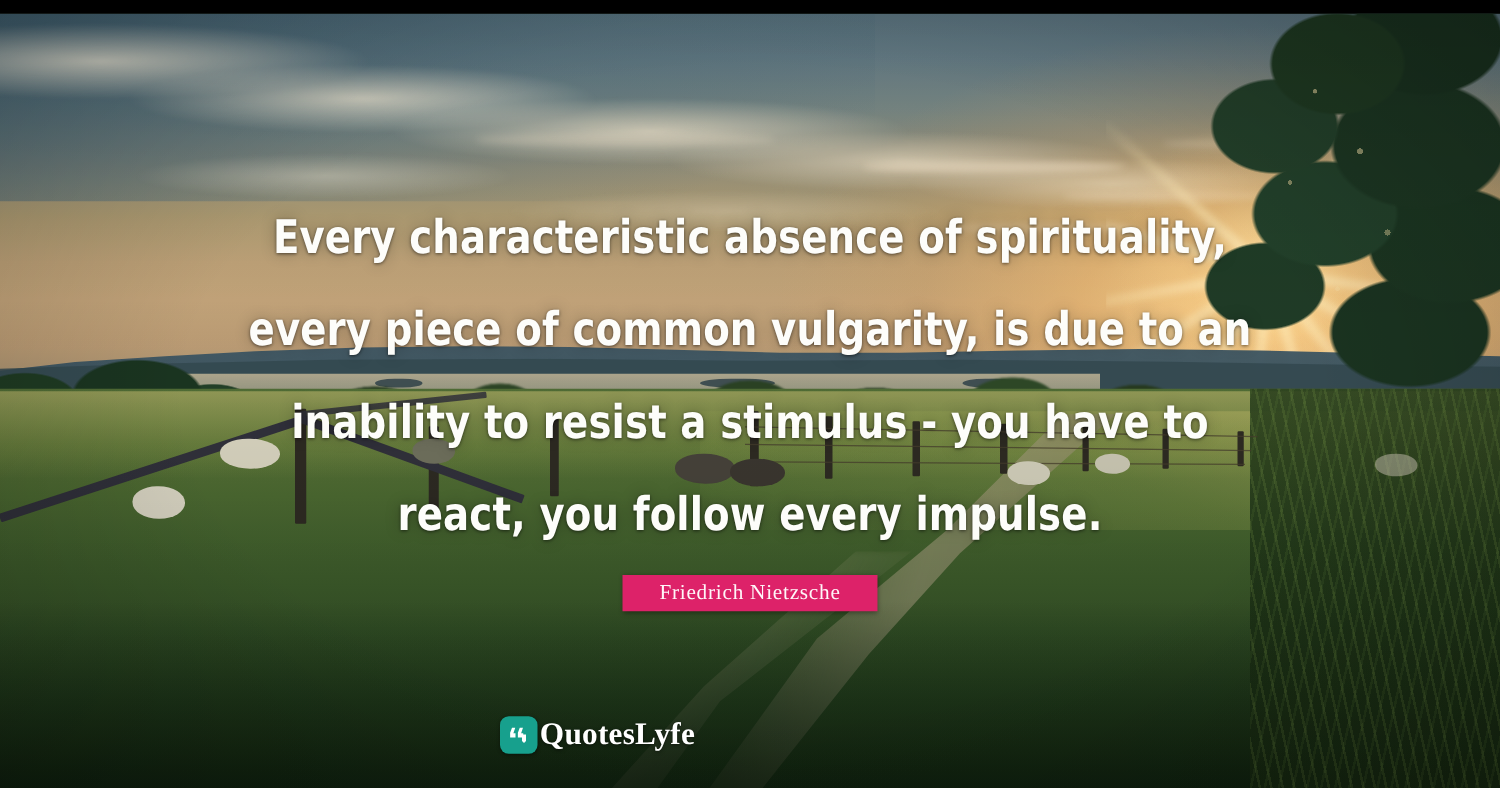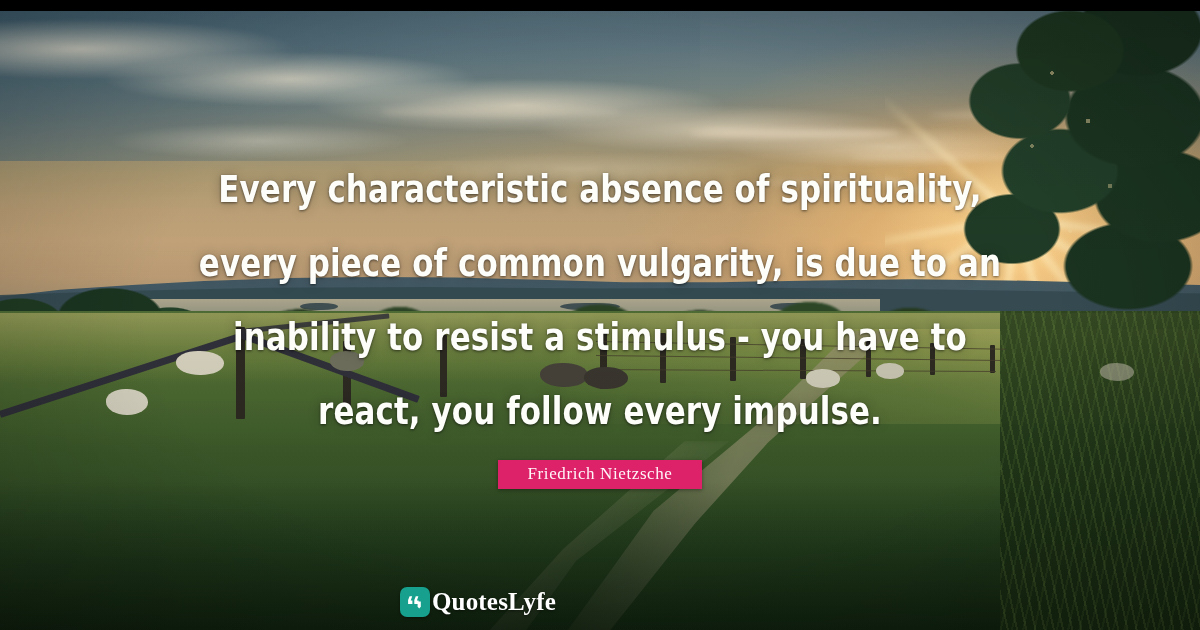--- a/index.html
+++ b/index.html
@@ -224,21 +224,21 @@
     color:#fff6f9;
     font-family:"Liberation Serif","DejaVu Serif",serif;
     font-size:17px;
     letter-spacing:.6px;
     padding:5px 30px 6px;
     line-height:18px;
     box-shadow:0 1px 4px rgba(0,0,0,.4);
   }
 
   .brand{
-    position:absolute;left:0;top:576px;width:956px;
+    position:absolute;left:0;top:562px;width:956px;
     display:flex;align-items:center;justify-content:center;gap:2px;
   }
   .brand-mark{
     width:30px;height:30px;border-radius:7px;
     background:#17a08d;
     display:flex;align-items:center;justify-content:center;
     box-shadow:0 1px 3px rgba(0,0,0,.45);
   }
   .brand-name{
     font-family:"Liberation Serif","DejaVu Serif",serif;

